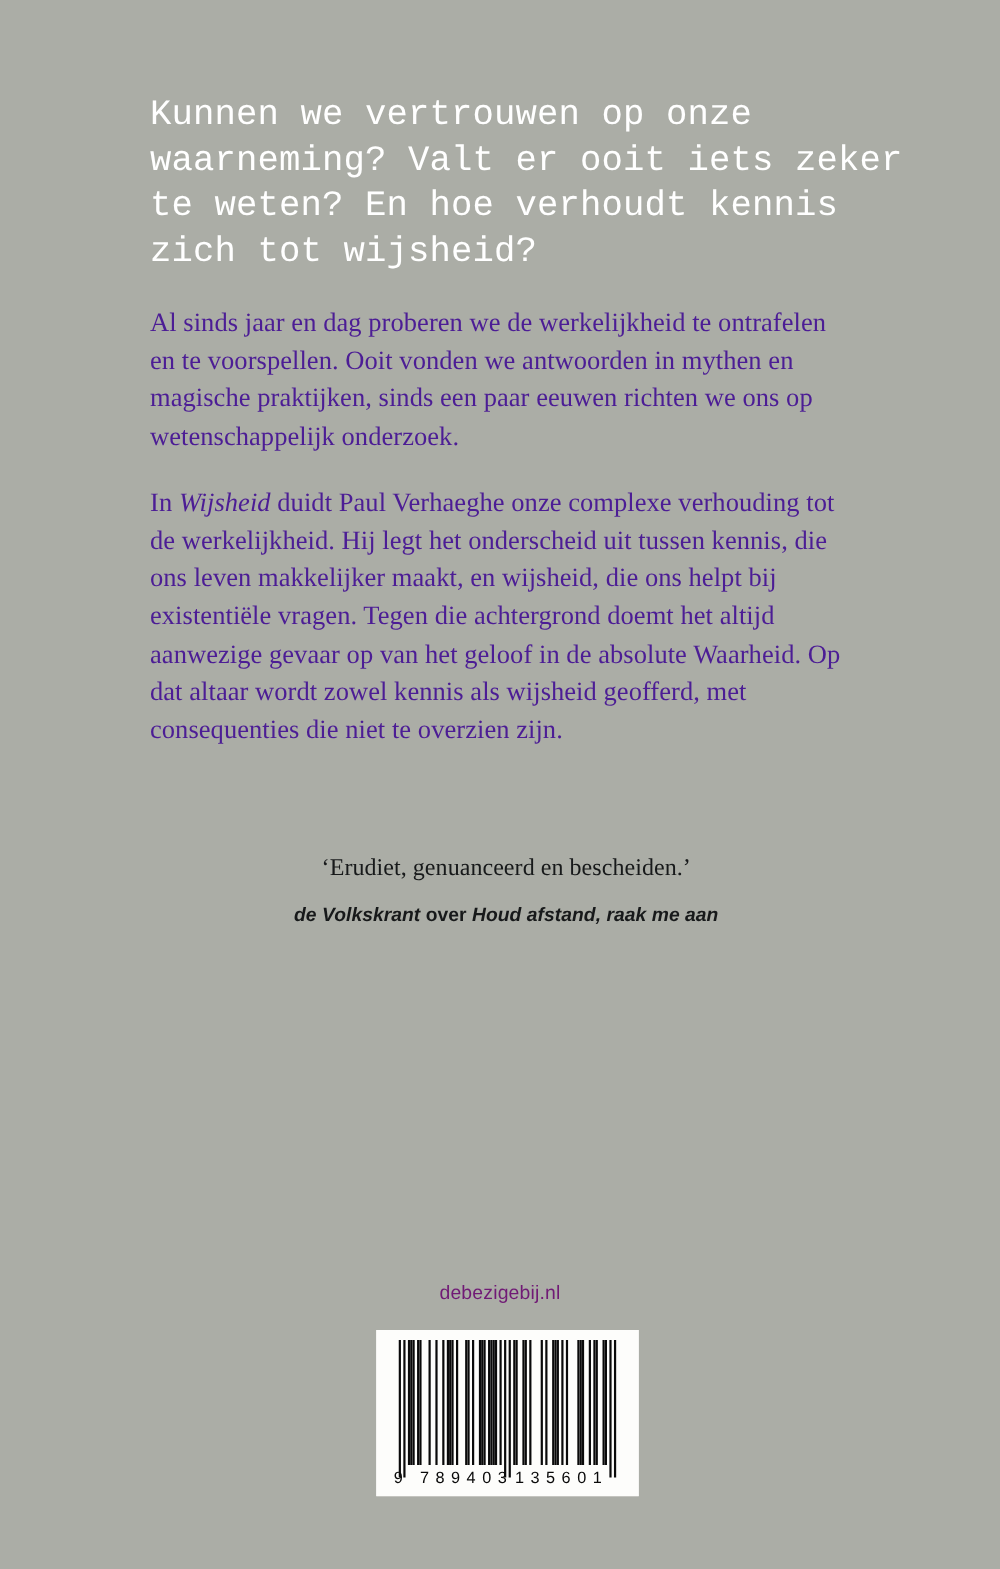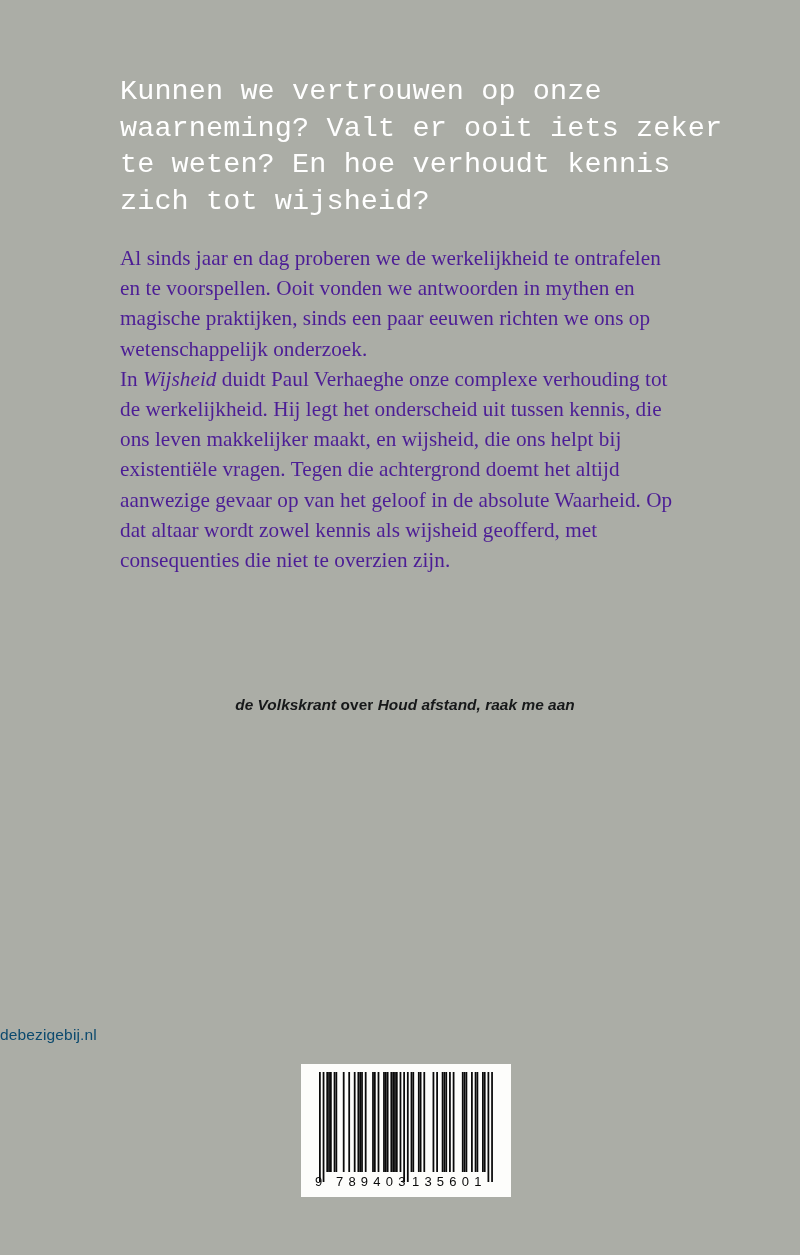--- a/index.html
+++ b/index.html
@@ -43,20 +43,21 @@
     width: 566px;
     color: #4c1d95;
     font-size: 21.2px;
     line-height: 30.2px;
     letter-spacing: 0.05px;
   }
   .body-block p {
     margin: 0;
   }
   .body-block p + p {
+    margin-top: 23px;
   }
   .body-block em {
     font-style: italic;
   }
 
   
   .quotes {
     position: absolute;
     left: 100px;
     top: 681px;
@@ -87,24 +88,24 @@
   .quote-source span.roman {
     font-style: normal;
   }
 
   
   .publisher-url {
     position: absolute;
     left: 0;
     right: 0;
     top: 1026px;
-    text-align: left;
+    text-align: center;
     font-family: "Liberation Sans", sans-serif;
     font-size: 15.5px;
-    color: #0c4a6e;
+    color: #701a75;
     letter-spacing: 0.15px;
   }
 
   
   .barcode-box {
     position: absolute;
     left: 301px;
     top: 1064px;
     width: 210px;
     height: 133px;
@@ -134,20 +135,21 @@
   <div class="body-block">
     <p>Al sinds jaar en dag proberen we de werkelijkheid te ontrafelen en te voorspellen. Ooit vonden we antwoorden in mythen en magische praktijken, sinds een paar eeuwen richten we ons op wetenschappelijk onderzoek.</p>
     <p>
       <span>In </span><em>Wijsheid</em><span> duidt Paul Verhaeghe onze complexe verhouding tot de werkelijkheid. Hij legt het onderscheid uit tussen kennis, die ons leven makkelijker maakt, en wijsheid, die ons helpt bij existentiële vragen. Tegen die achtergrond doemt het altijd aanwezige gevaar op van het geloof in de absolute Waarheid. Op dat altaar wordt zowel kennis als wijsheid geofferd, met consequenties die niet te overzien zijn.</span>
     </p>
   </div>
 
   <div class="quotes">
 
     <div class="quote-block">
+      <div class="quote-text">‘Erudiet, genuanceerd en bescheiden.’</div>
       <div class="quote-source">
         <i>de Volkskrant</i><span class="roman"> over </span><i>Houd afstand, raak me aan</i>
       </div>
     </div>
 
 
   </div>
 
   <div class="publisher-url">debezigebij.nl</div>
 

